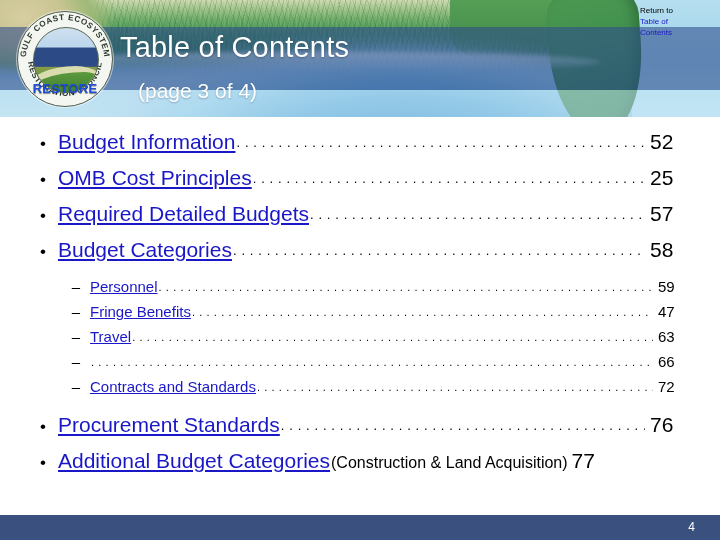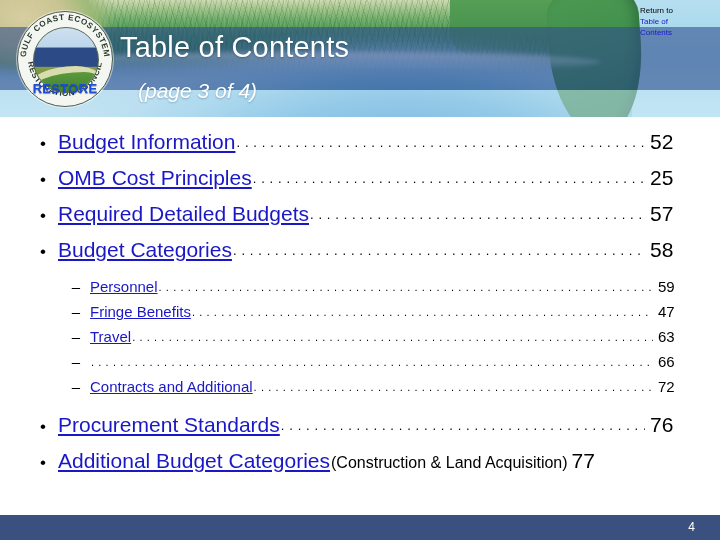--- a/index.html
+++ b/index.html
@@ -133,21 +133,20 @@
   }
   .banner-subtitle {
     position: absolute;
     left: 138px;
     top: 78px;
     font-size: 21px;
     line-height: 26px;
     color: #ffffff;
     white-space: nowrap;
     text-shadow: 0 1px 2px rgba(20,40,70,.30);
-    font-style: italic;
   }
 
   
   .logo {
     position: absolute;
     left: 17px;
     top: 11px;
     width: 96px;
     height: 96px;
   }
@@ -397,21 +396,21 @@
       <span class="leader">. . . . . . . . . . . . . . . . . . . . . . . . . . . . . . . . . . . . . . . . . . . . . . . . . . . . . . . . . . . . . . . . . . . . . . . . . . . . . . . . . . . . . . . . . . . . . . . . . . . . . . . . . . . . . . . . . . . . . . . . . . . . . . . . . . . . . . . . . . . .</span>
       <span class="page">63</span>
     </div>
     <div class="row lvl2">
       <span class="bullet">–</span>
       <span class="leader">. . . . . . . . . . . . . . . . . . . . . . . . . . . . . . . . . . . . . . . . . . . . . . . . . . . . . . . . . . . . . . . . . . . . . . . . . . . . . . . . . . . . . . . . . . . . . . . . . . . . . . . . . . . . . . . . . . . . . . . . . . . . . . . . . . . . . . . . . . . .</span>
       <span class="page">66</span>
     </div>
     <div class="row lvl2">
       <span class="bullet">–</span>
-      <a class="entry-link">Contracts and Additional</a>
+      <a class="entry-link">Contracts and Standards</a>
       <span class="leader">. . . . . . . . . . . . . . . . . . . . . . . . . . . . . . . . . . . . . . . . . . . . . . . . . . . . . . . . . . . . . . . . . . . . . . . . . . . . . . . . . . . . . . . . . . . . . . . . . . . . . . . . . . . . . . . . . . . . . . . . . . . . . . . . . . . . . . . . . . . .</span>
       <span class="page">72</span>
     </div>
     <div class="gap-after-sub"></div>
     <div class="row lvl1">
       <span class="bullet">•</span>
       <a class="entry-link">Procurement Standards</a>
       <span class="leader">. . . . . . . . . . . . . . . . . . . . . . . . . . . . . . . . . . . . . . . . . . . . . . . . . . . . . . . . . . . . . . . . . . . . . . . . . . . . . . . . . . . . . . . . . . . . . . . . . . . . . . . . . . . . . . . . . . . . . . . . . . . . . . . . . . . . . . . . . . . .</span>
       <span class="page">76</span>
     </div>

